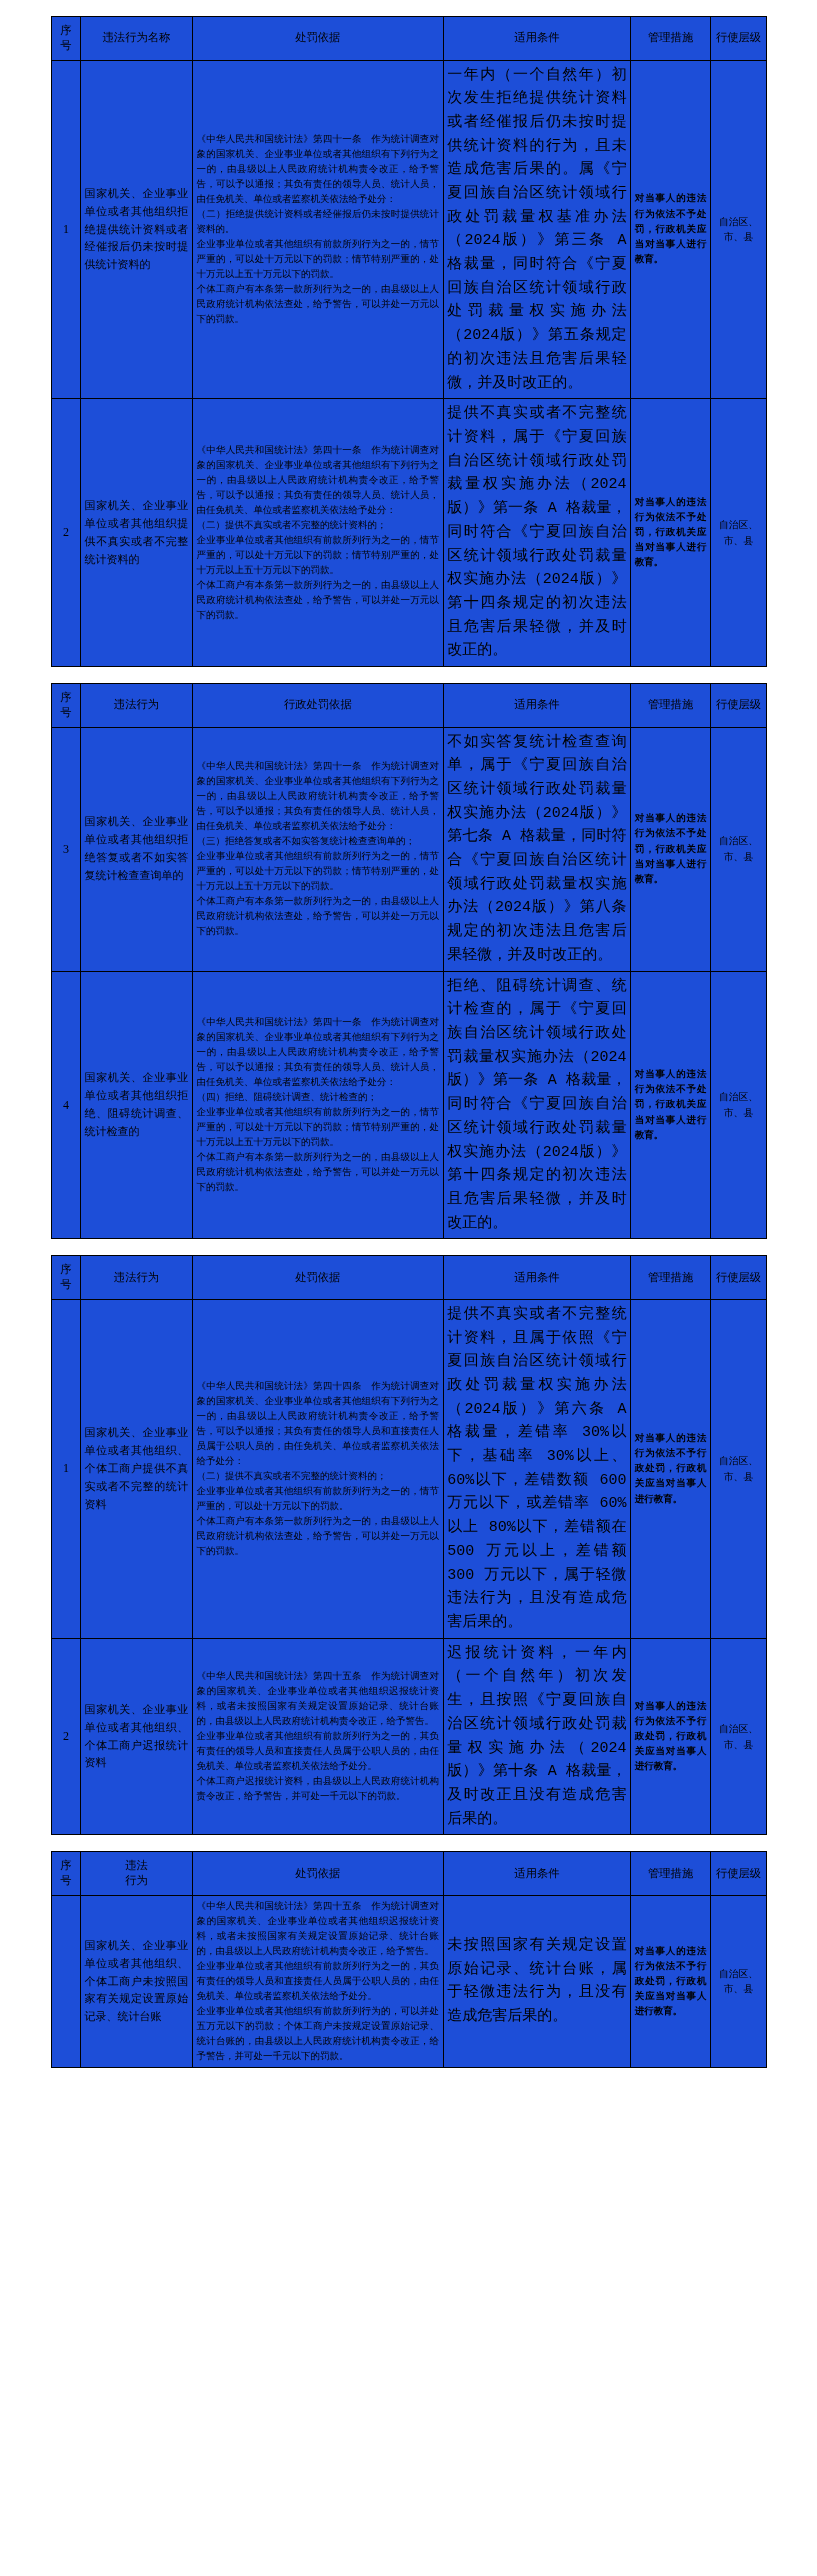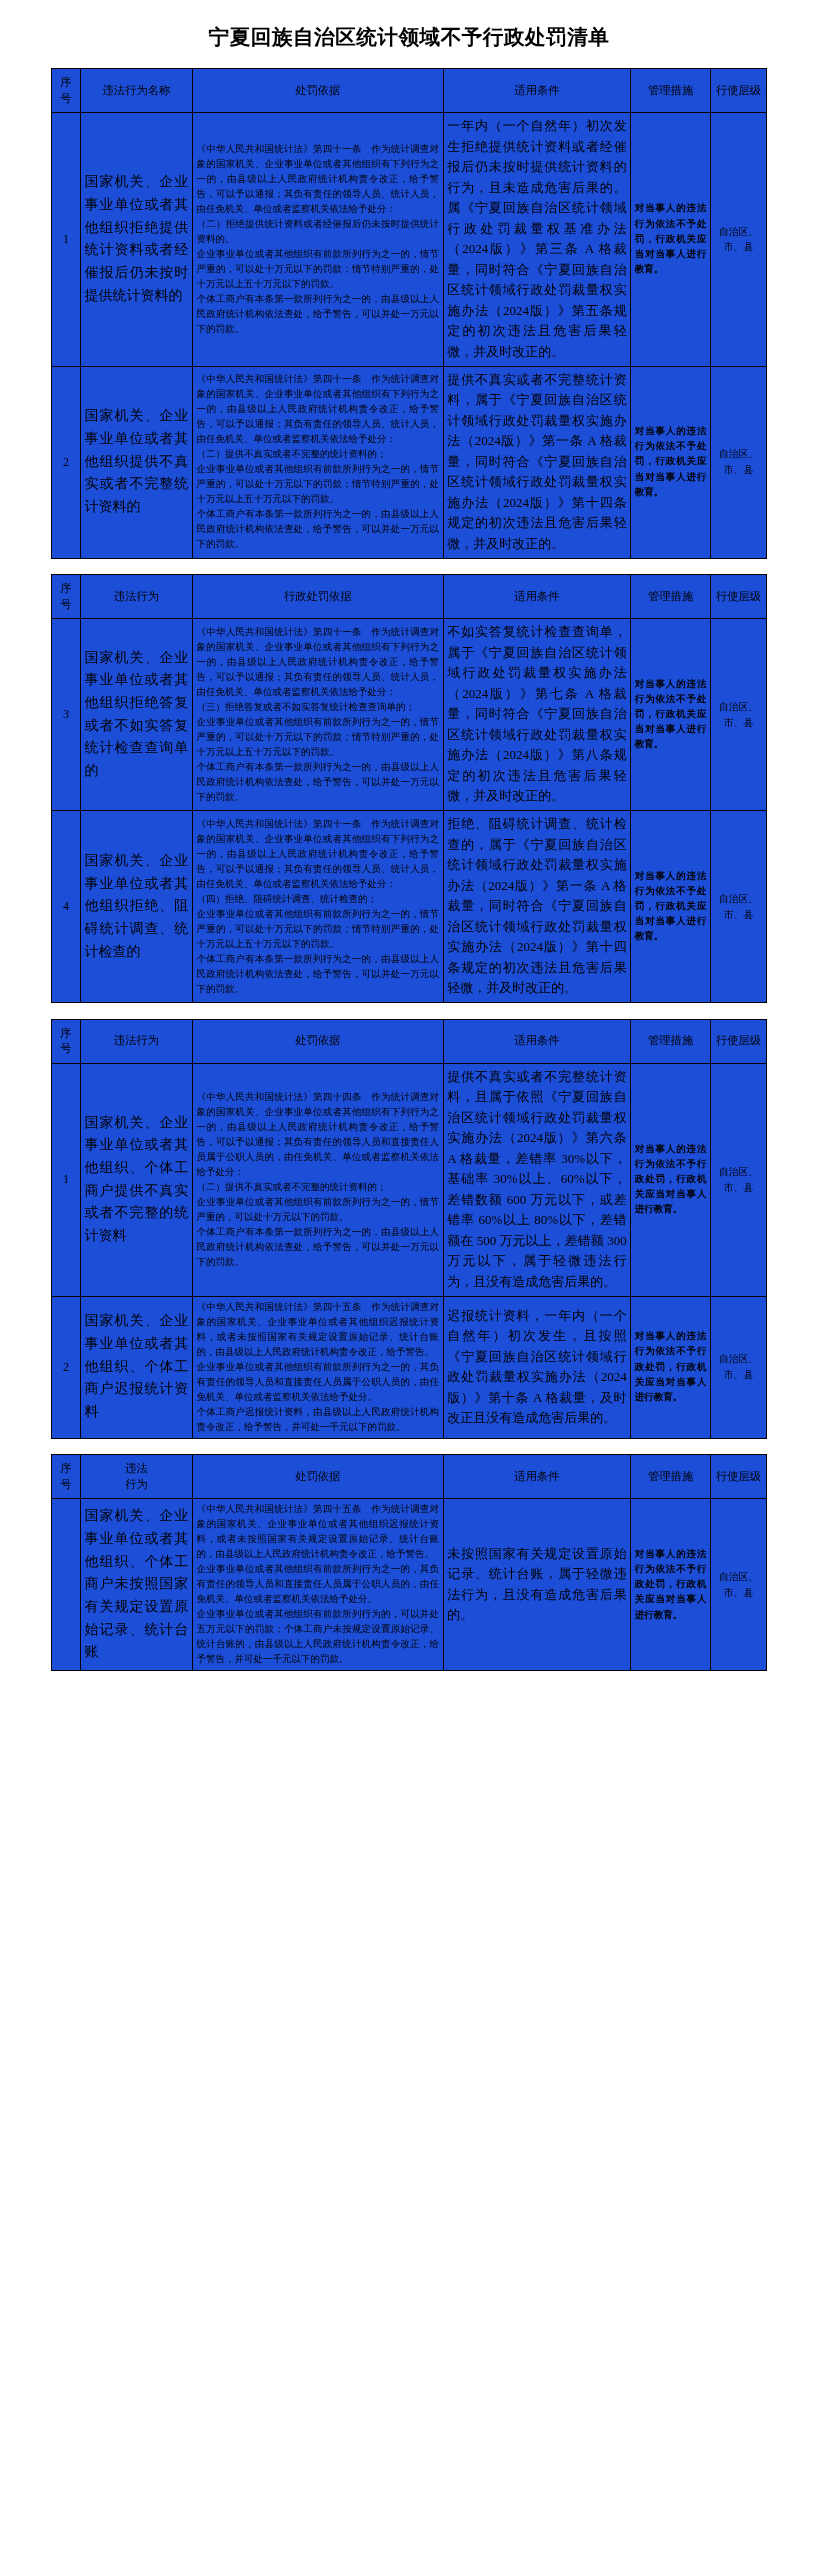--- a/index.html
+++ b/index.html
@@ -58,37 +58,37 @@
     height: 44px;
     line-height: 1.35;
   }
   td.c-idx {
     text-align: center;
     font-family: "Liberation Serif", "DejaVu Serif", serif;
     font-size: 12px;
   }
   td.c-name {
     font-family: "Liberation Serif", "DejaVu Serif", serif;
-    font-size: 14px;
+    font-size: 11px;
     line-height: 1.62;
     text-align: justify;
     text-justify: inter-ideograph;
   }
   td.c-basis {
     font-family: "Liberation Serif", "DejaVu Serif", serif;
     font-size: 9.5px;
     line-height: 1.58;
     text-align: justify;
     text-justify: inter-ideograph;
     vertical-align: top;
     padding-top: 5.2px;
   }
   td.c-cond {
-    font-family: Liberation Serif, serif;
-    font-size: 13px;
+    font-family: Liberation Mono, monospace;
+    font-size: 15px;
     line-height: 1.58;
     text-align: justify;
     text-justify: inter-ideograph;
     vertical-align: top;
     padding-top: 5.2px;
   }
   td.c-measure {
     font-family: "Liberation Serif", "DejaVu Serif", serif;
     font-size: 9.5px;
     line-height: 1.6;
@@ -111,21 +111,20 @@
   col.w-cond   { width: 181px; }
   col.w-meas   { width: 77px; }
   col.w-level  { width: 54px; }
   .nowrap-cjk { white-space: pre-wrap; }
 </style>
 </head>
 <body>
 
 <div class="page">
 
-  <div class="doc-title">宁夏回族自治区统计领域不予行政处罚清单</div>
 
 
   <table class="ptable">
     <colgroup>
       <col class="w-idx">
         <col class="w-name">
         <col class="w-basis">
         <col class="w-cond">
         <col class="w-meas">
         <col class="w-level">

